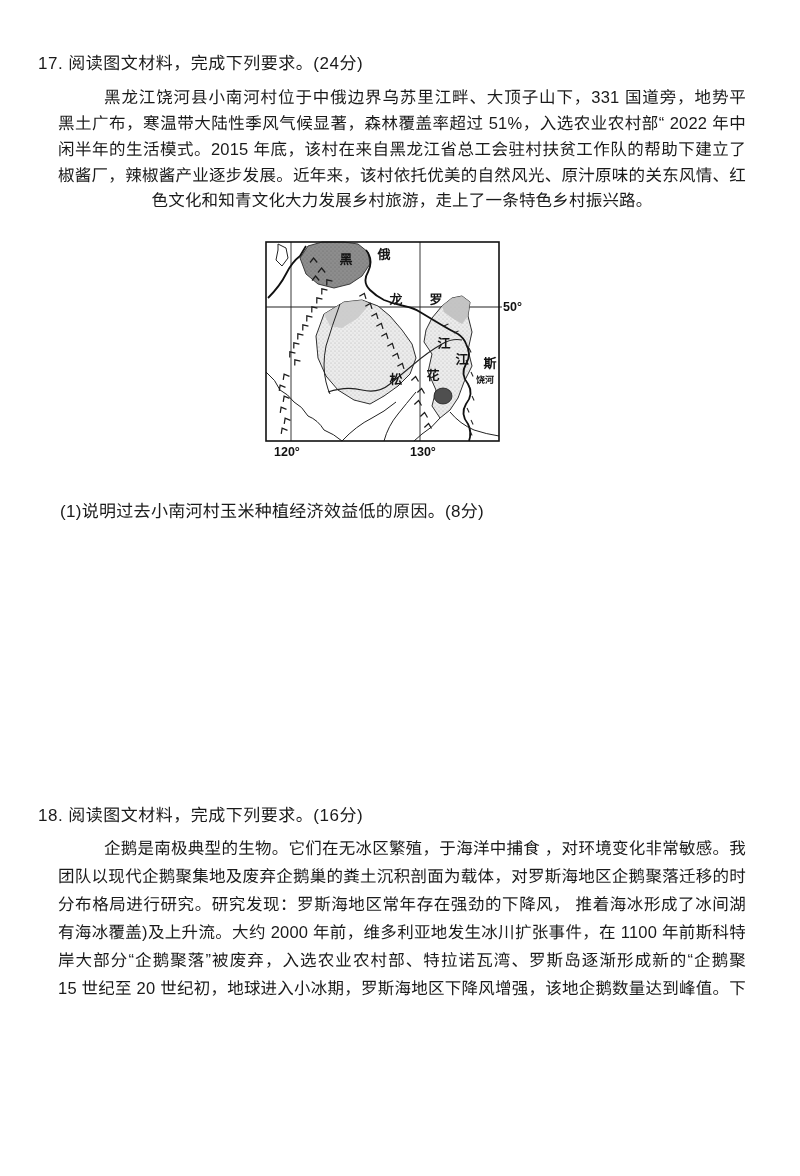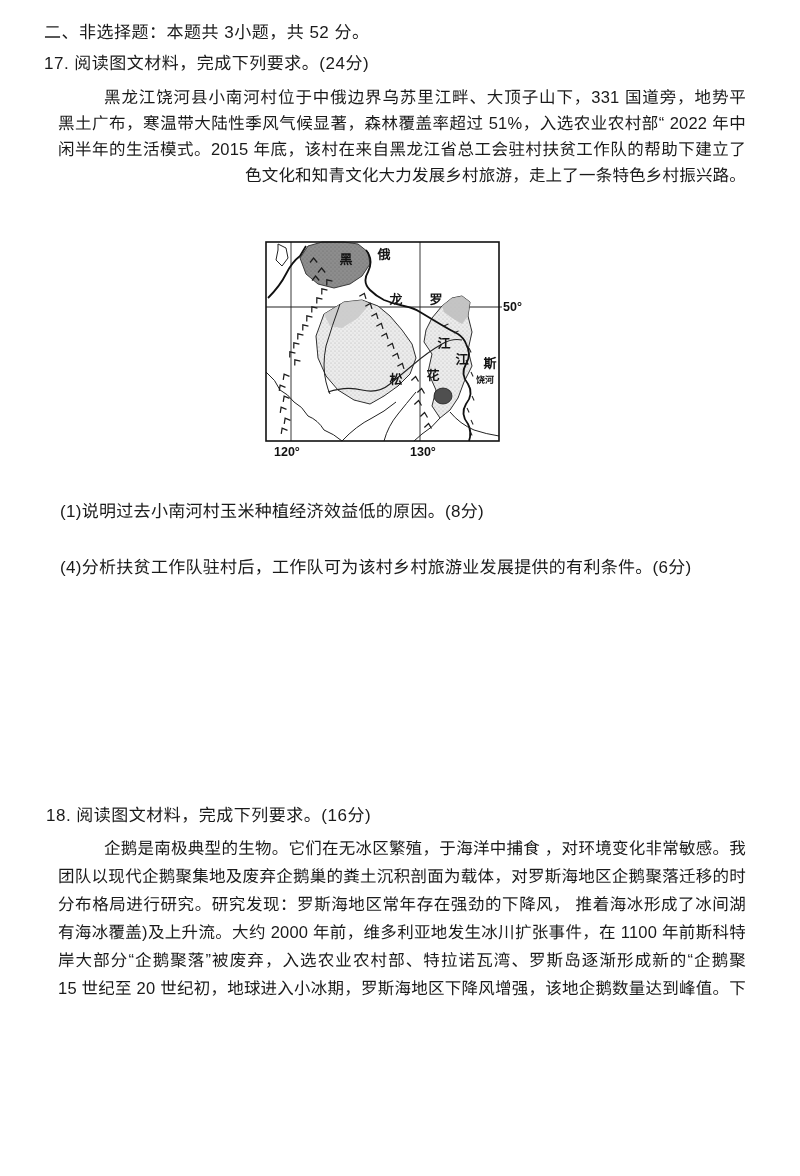--- a/index.html
+++ b/index.html
@@ -4,52 +4,52 @@
 <style>
   html,body{margin:0;padding:0;}
   body{
     width:800px;height:1176px;position:relative;background:#ffffff;
     font-family:"Liberation Sans","DejaVu Sans",sans-serif;
     color:#1a1a1a;overflow:hidden;
   }
   .page{position:absolute;inset:0;background:#ffffff;}
   .hline{position:absolute;font-size:17px;line-height:20px;white-space:nowrap;letter-spacing:.5px;}
   .sec-head{top:23px;left:44px;}
-  .q17-head{top:54px;left:44px;}
-  .q18-head{top:806px;left:38px;margin-left:8px;}
+  .q17-head{top:54px;left:38px;}
+  .q18-head{top:806px;left:38px;}
   .para{position:absolute;left:58px;width:688px;}
   .p17{top:84px;}
   .p18{top:834px;}
   .jl{font-size:16.5px;text-align:justify;text-align-last:justify;word-break:break-all;overflow:hidden;letter-spacing:.2px;}
   .p17 .jl{height:26px;line-height:26px;}
   .p18 .jl{height:28px;line-height:28px;}
   .jl.first{padding-left:46px;}
-  .jl.last{text-align:right;text-align-last:auto;}
+  .jl.last{text-align:center;text-align-last:auto;font-family:Liberation Serif, serif;}
   .subqs{position:absolute;top:470px;left:60px;width:700px;}
   .sub{height:28px;line-height:28px;font-size:17px;letter-spacing:.3px;white-space:nowrap;margin-top:28px;}
   .mapfig{position:absolute;top:238px;left:262px;margin:0;width:268px;height:224px;}
   .mapfig svg{display:block;}
   .ch-label{font-size:13px;font-weight:600;fill:#141414;}
   .ch-small{font-size:9px;font-weight:600;fill:#141414;}
   .coord{font-size:12.5px;font-weight:600;fill:#111;}
   text{font-family:"Liberation Sans","DejaVu Sans",sans-serif;}
 </style>
 </head>
 <body>
 
 <div class="page">
 
-  <div class="hline sec-head">二、非选择题：本题共 3小题，共 52 分。</div>
 
   <div class="hline q17-head">17. 阅读图文材料，完成下列要求。(24分)</div>
 
   <div class="para p17">
     <div class="jl first">黑龙江饶河县小南河村位于中俄边界乌苏里江畔、大顶子山下，331 国道旁，地势平坦、</div>
     <div class="jl">黑土广布，寒温带大陆性季风气候显著，森林覆盖率超过 51%，入选农业农村部“ 2022 年中国</div>
     <div class="jl">闲半年的生活模式。2015 年底，该村在来自黑龙江省总工会驻村扶贫工作队的帮助下建立了辣</div>
+    <div class="jl">椒酱厂，辣椒酱产业逐步发展。近年来，该村依托优美的自然风光、原汁原味的关东风情、红</div>
     <div class="jl last">色文化和知青文化大力发展乡村旅游，走上了一条特色乡村振兴路。</div>
   </div>
 
   <figure class="mapfig">
     <svg width="268" height="224" viewBox="0 0 268 224">
       <defs>
         <pattern id="stip" patternUnits="userSpaceOnUse" width="4" height="4">
           <circle cx="1" cy="1" r="0.55" fill="#9a9a9a"></circle>
           <circle cx="3" cy="3" r="0.5" fill="#ababab"></circle>
         </pattern>
@@ -166,21 +166,20 @@
       </g>
 
       <text class="coord" x="241" y="73">50°</text>
       <text class="coord" x="12" y="218">120°</text>
       <text class="coord" x="148" y="218">130°</text>
     </svg>
   </figure>
 
   <div class="subqs">
     <div class="sub">(1)说明过去小南河村玉米种植经济效益低的原因。(8分)</div>
-    <div class="sub">(4)分析扶贫工作队驻村后，工作队可为该村乡村旅游业发展提供的有利条件。(6分)</div>
   </div>
 
   <div class="hline q18-head">18. 阅读图文材料，完成下列要求。(16分)</div>
 
   <div class="para p18">
     <div class="jl first">企鹅是南极典型的生物。它们在无冰区繁殖，于海洋中捕食 ，对环境变化非常敏感。我国某</div>
     <div class="jl">团队以现代企鹅聚集地及废弃企鹅巢的粪土沉积剖面为载体，对罗斯海地区企鹅聚落迁移的时空</div>
     <div class="jl">分布格局进行研究。研究发现：罗斯海地区常年存在强劲的下降风， 推着海冰形成了冰间湖(少</div>
     <div class="jl">有海冰覆盖)及上升流。大约 2000 年前，维多利亚地发生冰川扩张事件，在 1100 年前斯科特海</div>
     <div class="jl">岸大部分“企鹅聚落”被废弃，入选农业农村部、特拉诺瓦湾、罗斯岛逐渐形成新的“企鹅聚落”。</div>

